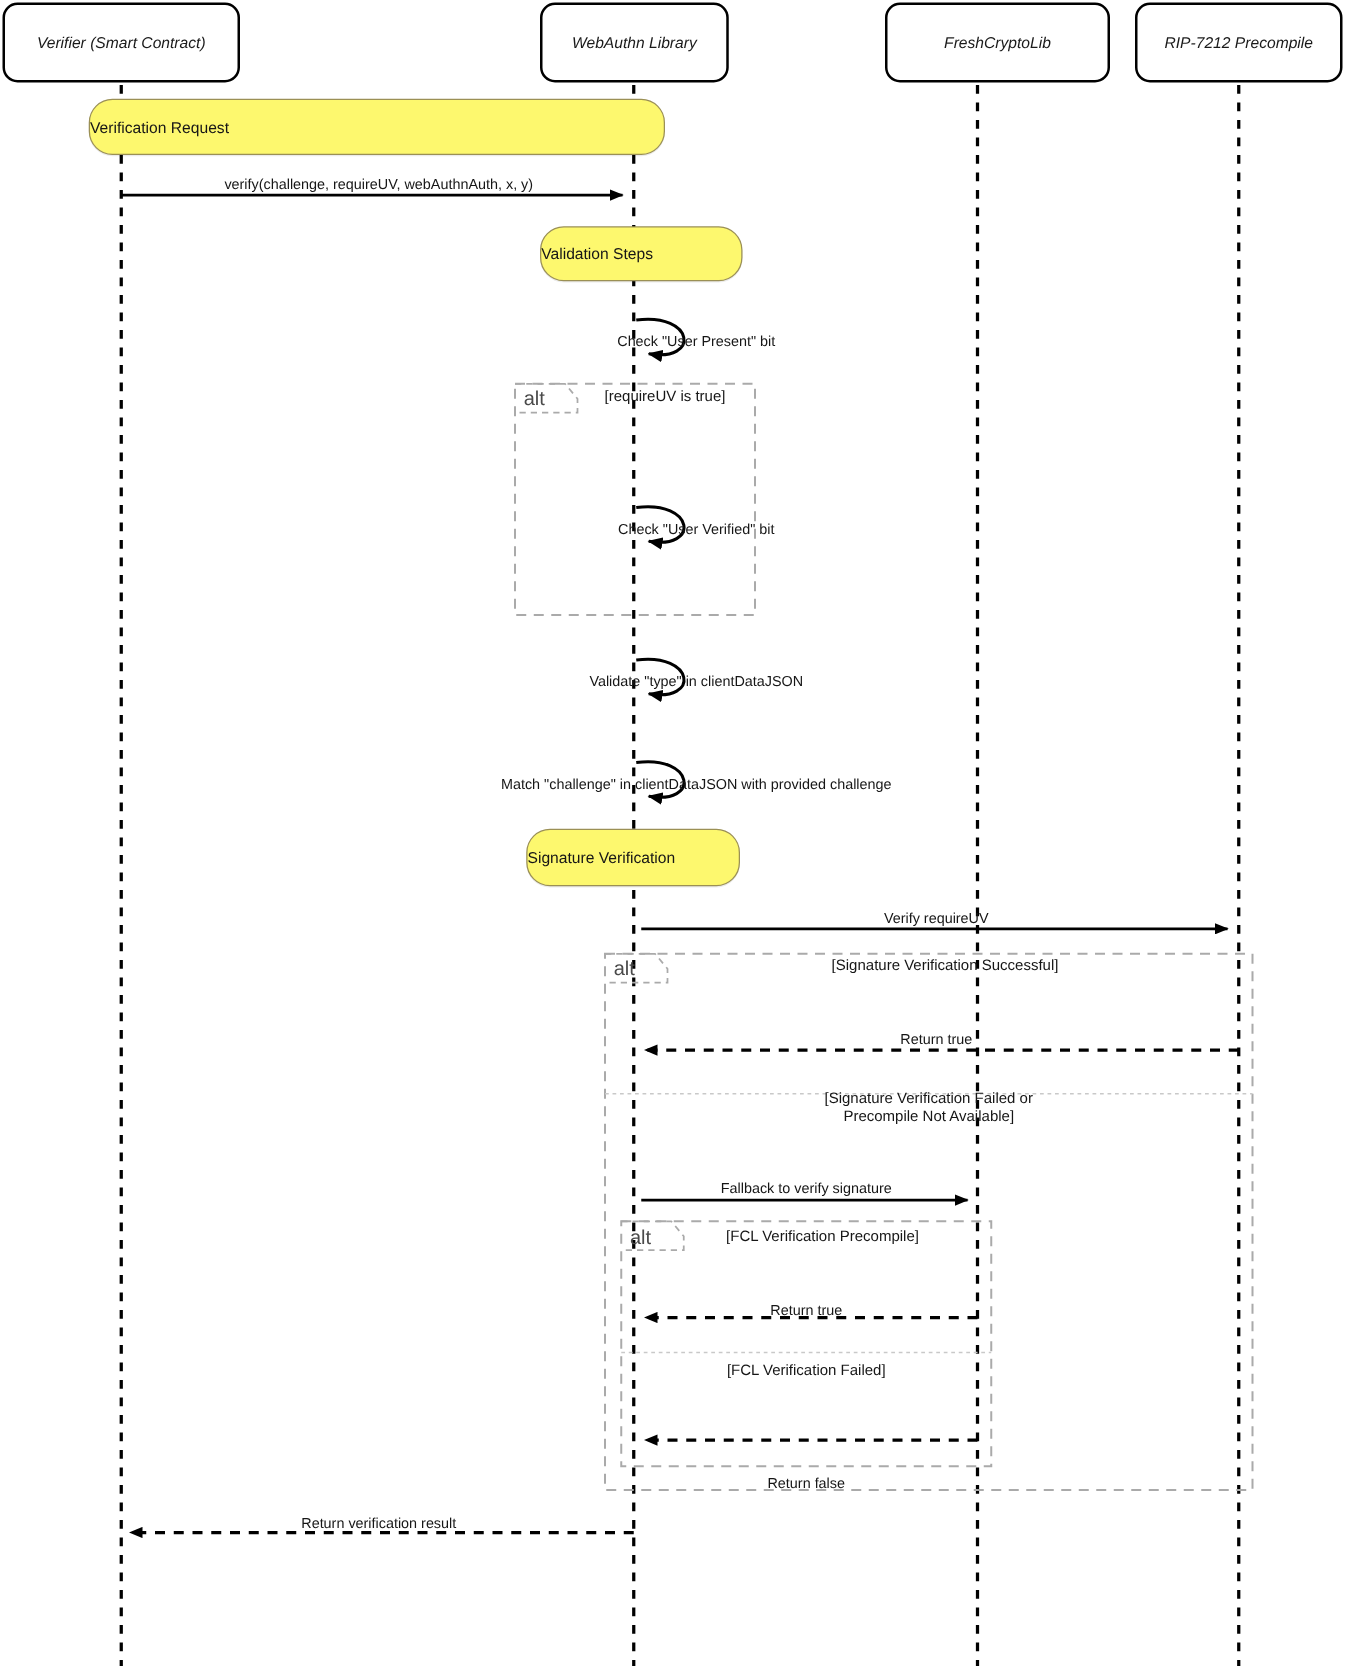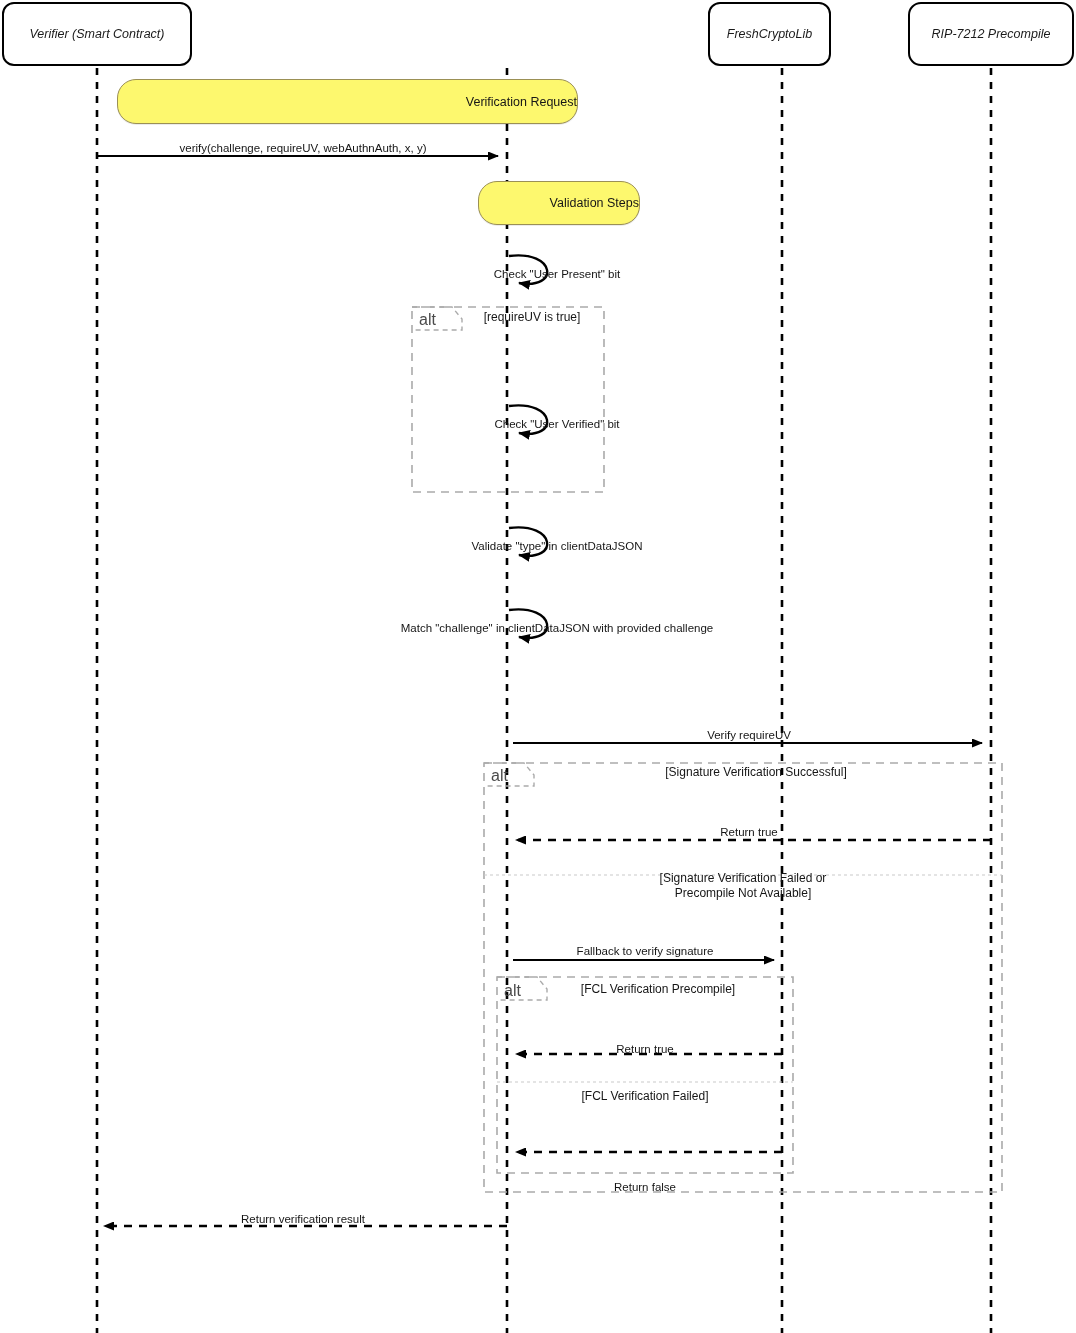--- a/index.html
+++ b/index.html
@@ -51,24 +51,23 @@
 
   
   .note-box {
     position: absolute;
     box-sizing: border-box;
     background: #fdf86e;
     border: 1.5px solid #9b9055;
     border-radius: 19px;
     display: flex;
     align-items: center;
-    justify-content: flex-end;
+    justify-content: flex-start;
     z-index: 5;
     box-shadow: 0 1px 0 rgba(0,0,0,0.08);
-    margin-left: 46px;
   }
   .note-label {
     font-size: 12.5px;
     color: #161616;
     text-align: center;
     white-space: nowrap;
   }
 
   
   .msg-label {
@@ -167,37 +166,43 @@
       <line x1="782" y1="1152" x2="516" y2="1152" stroke="#000000" stroke-width="2.6" stroke-dasharray="8 7" marker-end="url(#arrow-solid)"></line>
 
       <line x1="507" y1="1226" x2="104" y2="1226" stroke="#000000" stroke-width="2.6" stroke-dasharray="8 7" marker-end="url(#arrow-solid)"></line>
     </g>
   </svg>
 
   <div class="participant-box" style="left:2px; top:2px; width:190px; height:64px;">
     <span class="participant-label">Verifier (Smart Contract)</span>
   </div>
 
-
-  <div class="participant-box" style="left:708px; top:2px; width:123px; height:64px;">
+  <div class="participant-box" style="left:432px; top:2px; width:151px; height:64px;">
+    <span class="participant-label">WebAuthn Library</span>
+  </div>
+
+  <div class="participant-box" style="left:708px; top:2px; width:180px; height:64px;">
     <span class="participant-label">FreshCryptoLib</span>
   </div>
 
-  <div class="participant-box" style="left:908px; top:2px; width:166px; height:64px;border-radius:13px;">
+  <div class="participant-box" style="left:908px; top:2px; width:166px; height:64px;">
     <span class="participant-label">RIP-7212 Precompile</span>
   </div>
 
   <div class="note-box" style="left:71px; top:79px; width:461px; height:45px;">
     <span class="note-label">Verification Request</span>
   </div>
 
   <div class="note-box" style="left:432px; top:181px; width:162px; height:44px;">
     <span class="note-label">Validation Steps</span>
   </div>
 
+  <div class="note-box" style="left:421px; top:663px; width:171px; height:46px;">
+    <span class="note-label">Signature Verification</span>
+  </div>
 
   <div class="msg-label" style="left:303px; top:141px;">verify(challenge, requireUV, webAuthnAuth, x, y)</div>
 
   <div class="msg-label" style="left:557px; top:267px;">Check "User Present" bit</div>
 
   <div class="msg-label" style="left:557px; top:417px;">Check "User Verified" bit</div>
 
   <div class="msg-label" style="left:557px; top:539px;">Validate "type" in clientDataJSON</div>
 
   <div class="msg-label" style="left:557px; top:621px;">Match "challenge" in clientDataJSON with provided challenge</div>

